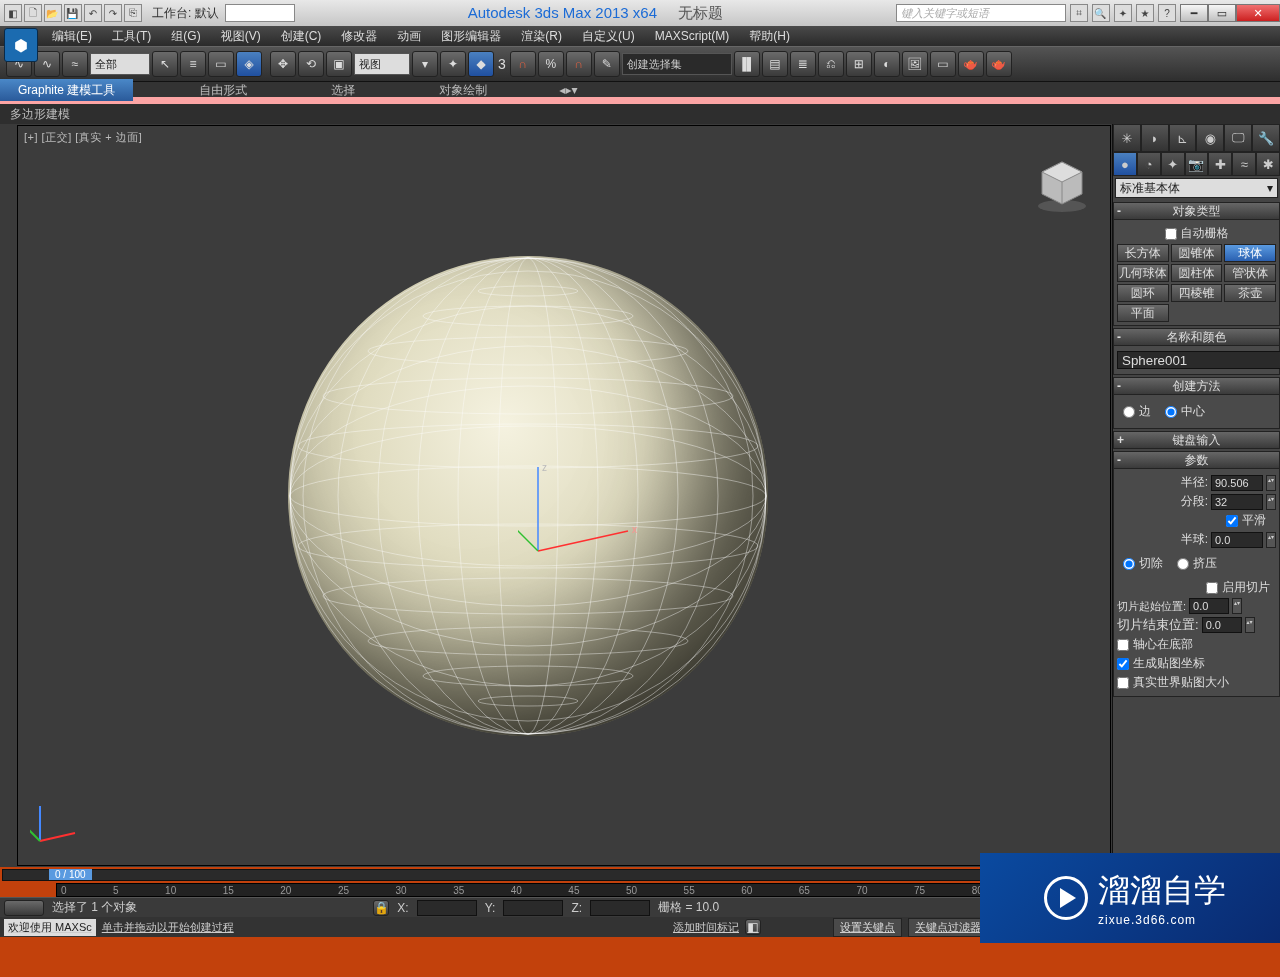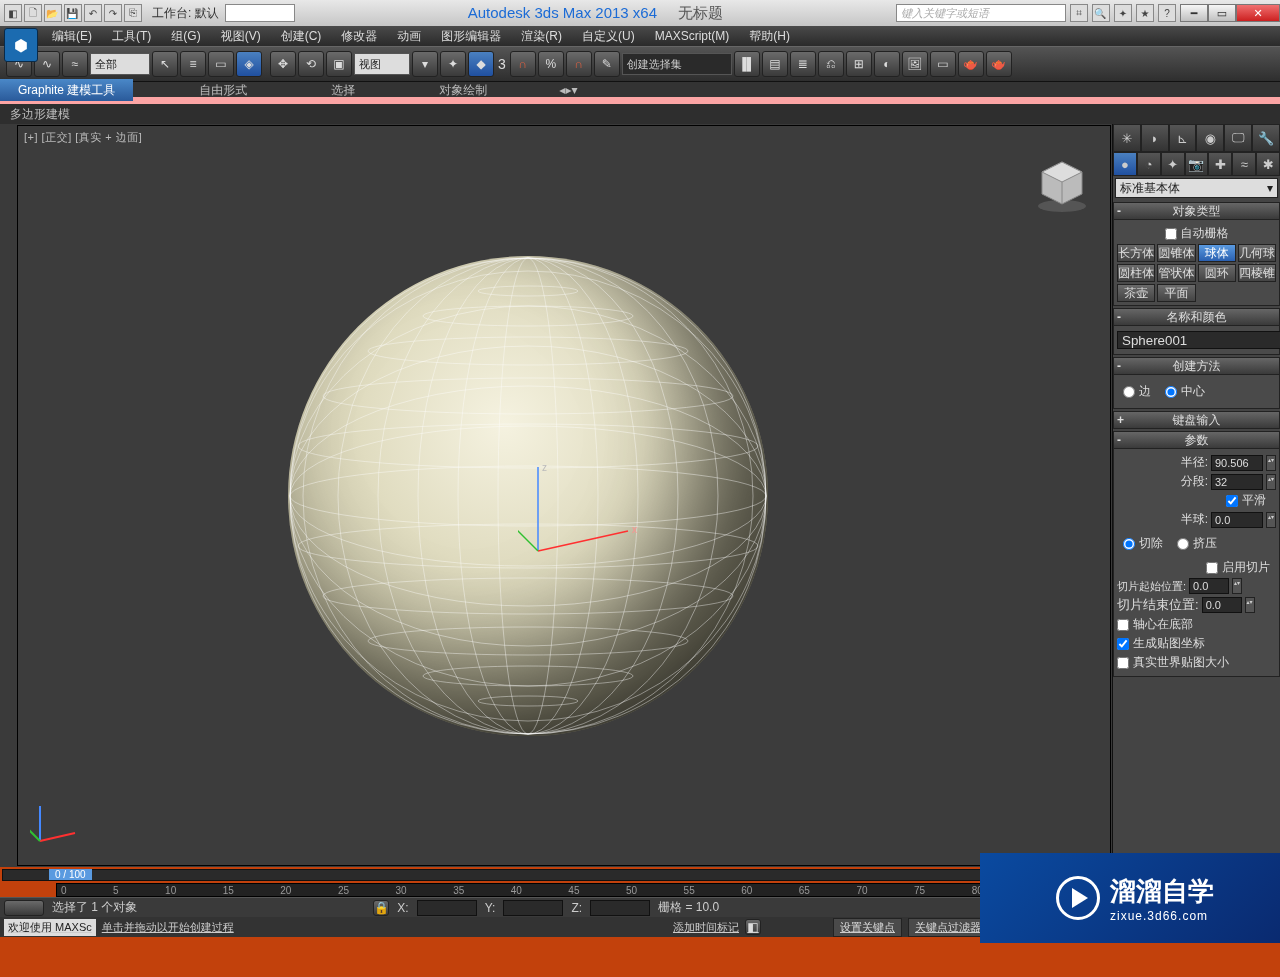--- a/index.html
+++ b/index.html
@@ -55,21 +55,21 @@
 
 
 .cmd-panel { width:168px; background:#444; border-left:1px solid #111; display:flex; flex-direction:column; }
 .cmd-row { display:flex; height:28px; background:#3a3a3a; }
 .cmd-ico { flex:1; display:flex;align-items:center;justify-content:center; border:1px solid #222; background:linear-gradient(#555,#333); font-size:13px;}
 .cmd-ico.active { background:linear-gradient(#4a80c0,#2050a0); }
 .cmd-drop { margin:2px; height:20px; background:#ddd; border:1px solid #222; color:#222; padding:0 4px; line-height:18px; font-size:12px; display:flex; justify-content:space-between;}
 .roll-head { height:18px; background:linear-gradient(#666,#3a3a3a); border:1px solid #222; color:#ddd; text-align:center; line-height:16px; font-size:12px; position:relative; margin-top:2px;}
 .roll-head .pm { position:absolute; left:3px; top:0; font-weight:bold;}
 .roll-body { background:#4a4a4a; border:1px solid #222; border-top:none; padding:3px; font-size:12px; color:#ddd;}
-.btn-grid { display:grid; grid-template-columns:1fr 1fr 1fr 1fr; gap:2px; }
+.btn-grid { display:grid; grid-template-columns:1fr 1fr 1fr; gap:2px; }
 .obj-btn { height:18px; background:linear-gradient(#6a6a6a,#444); border:1px solid #222; text-align:center; line-height:16px; color:#ddd; font-size:12px;}
 .obj-btn.sel { background:linear-gradient(#5a9ae0,#2a60b0); color:#fff;}
 .field-row { display:flex; align-items:center; margin:2px 0; gap:3px; }
 .field-row label { flex:0 0 auto;}
 .num-input { flex:1; height:16px; background:#2a2a2a; border:1px solid #111; color:#ddd; padding:0 3px; font-size:11px;}
 .spinner { width:10px; height:16px; background:#555; border:1px solid #222; font-size:6px; color:#ccc; text-align:center;}
 .chk { display:flex; align-items:center; gap:4px; margin:2px 0;}
 .chk input { width:12px; height:12px;}
 .name-input { flex:1; height:18px; background:#2a2a2a; border:1px solid #111; color:#ddd; padding:0 4px;}
 .radio-row { display:flex; gap:14px; padding:3px 6px;}
@@ -80,21 +80,21 @@
 .time-label { position:absolute; left:46px; top:-1px; background:#5a9ae0; color:#fff; padding:0 6px; font-size:10px;}
 .ruler { height:14px; background:#222; border:1px solid #000; margin:0 56px 0 56px; position:relative; color:#999; font-size:10px; display:flex; justify-content:space-between; padding:0 4px; align-items:flex-end;}
 .status-row { height:20px; display:flex; align-items:center; background:#3a3a3a; border-top:1px solid #555; padding:0 4px; gap:8px;}
 .status-row .txt { color:#ccc; font-size:12px;}
 .coord-box { background:#2a2a2a; border:1px solid #111; padding:0 4px; min-width:60px; height:16px; line-height:14px; color:#ccc;}
 .auto-key { background:#4a4a4a; border:1px solid #222; padding:1px 6px; color:#ddd;}
 .bottom-row { height:20px; display:flex; background:#333; align-items:center; padding:0 4px; gap:6px;text-decoration:underline;}
 .watermark { position:absolute; right:0; bottom:34px; width:300px; height:90px; background:linear-gradient(135deg,#0a4aa0,#0a2a70); display:flex; align-items:center; justify-content:center; color:#fff; }
 .watermark .play { width:44px;height:44px;border:3px solid #fff;border-radius:50%;display:flex;align-items:center;justify-content:center;margin:0 10px;}
 .watermark .play::after{content:"";border-left:16px solid #fff;border-top:10px solid transparent;border-bottom:10px solid transparent;margin-left:4px;}
-.watermark .txt1{font-size:26px;font-weight:bold;}
+.watermark .txt1{font-size:32px;font-weight:normal;}
 .watermark .txt2{font-size:12px;letter-spacing:1px;}
 </style>
 </head>
 <body>
 
 <div class="titlebar">
   <div class="tool-row">
     <span class="tool-ico">◧</span>
     <span class="tool-ico">🗋</span>
     <span class="tool-ico">📂</span>

